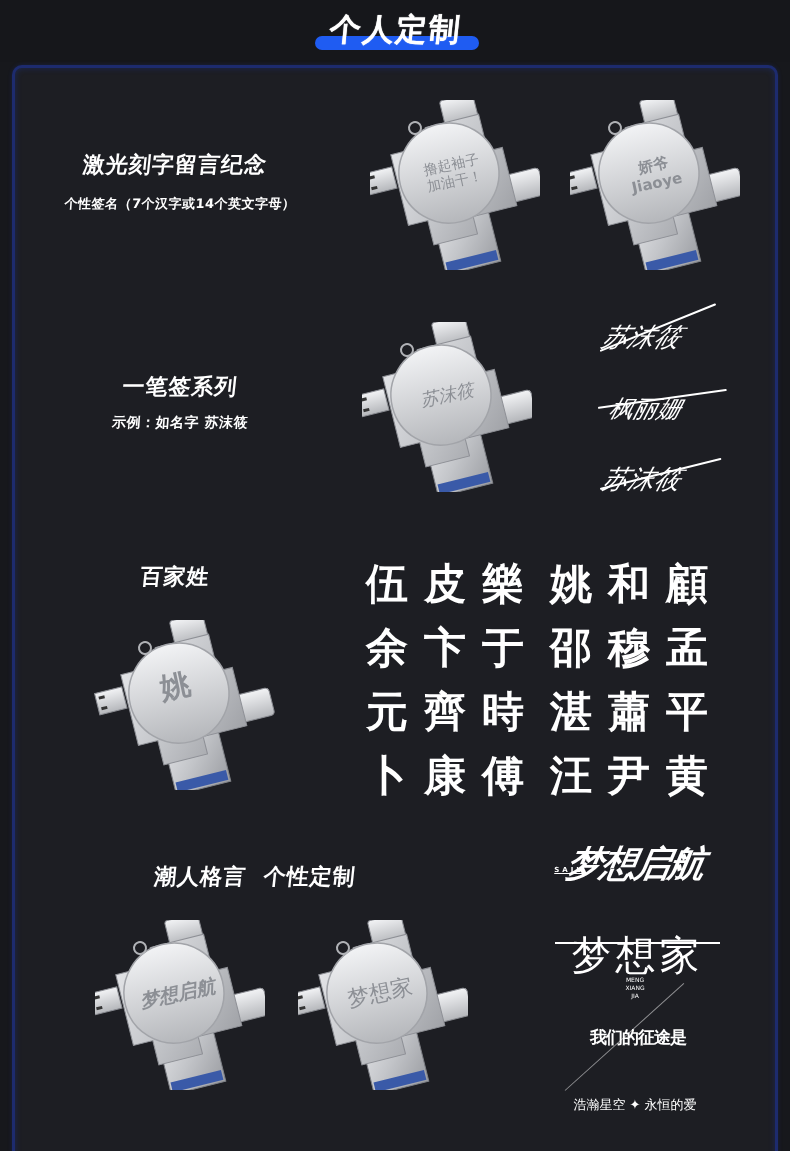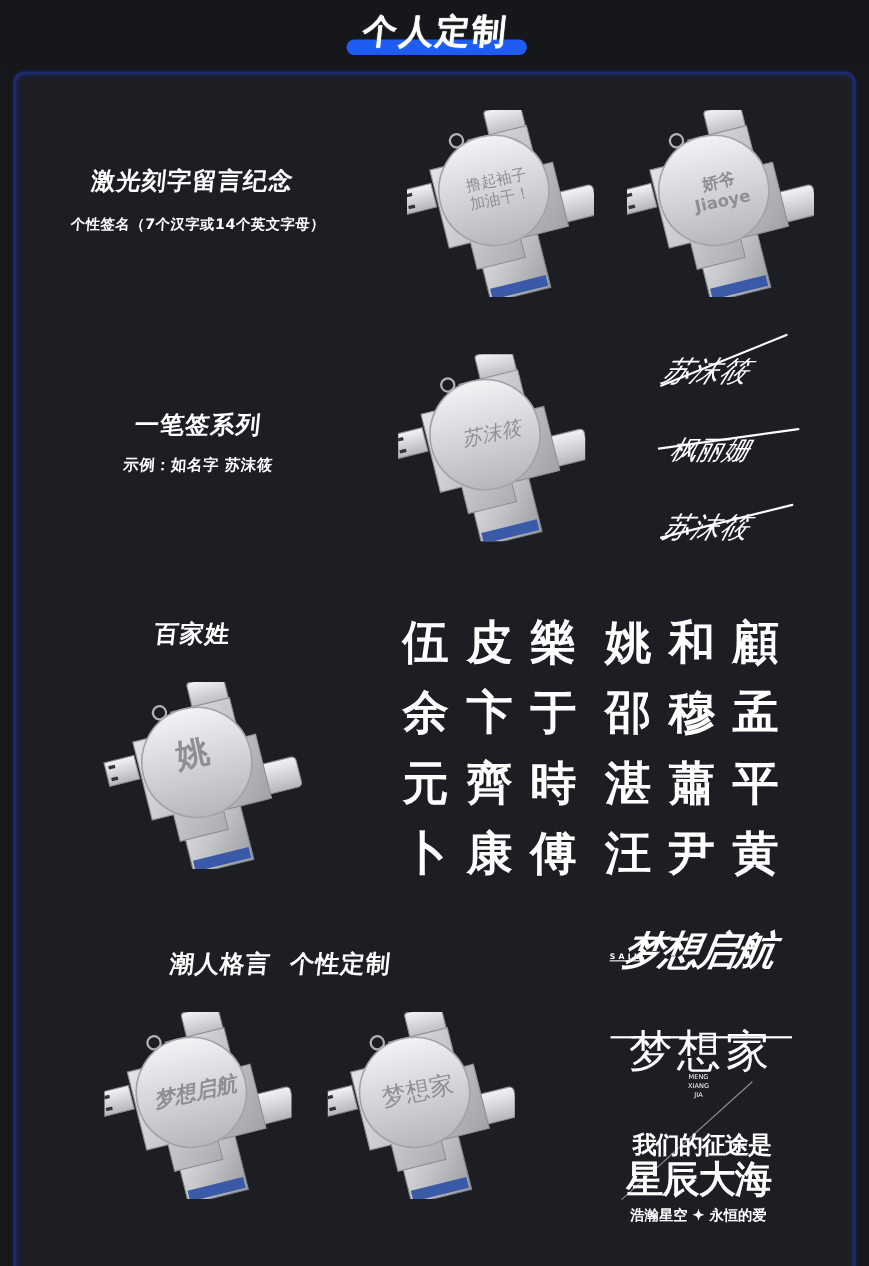--- a/index.html
+++ b/index.html
@@ -197,16 +197,15 @@
   <div class="motto" style="left:0; top:0px; width:165px; font-size:40px; font-weight:normal; letter-spacing:4px;">梦想家</div>
   <div style="position:absolute; left:60px; top:48px; width:40px; text-align:center; font-size:6px; line-height:8px; color:#fff;">
     <div>MENG</div>
     <div>XIANG</div>
     <div>JIA</div>
   </div>
 </div>
 
 <div style="position:absolute; left:555px; top:1020px; width:170px; height:100px;">
   <div style="position:absolute; left:10px; top:70px; width:160px; height:1px; background:rgba(255,255,255,0.5); transform:rotate(-42deg); transform-origin:left center;"></div>
-  <div class="motto" style="left:8px; top:6px; width:150px; font-size:22px; letter-spacing:-1px;">我们的征途是</div>
-  <div class="motto" style="left:0px; top:30px; width:160px; font-size:34px; letter-spacing:-1px;">星辰大海</div>
-  <div class="motto" style="left:0px; top:76px; width:160px; font-size:13px; font-weight:bold; font-family:'DejaVu Serif',serif;">浩瀚星空 ✦ 永恒的爱</div>
+  <div class="motto" style="left:8px; top:6px; width:150px; font-size:17px; letter-spacing:-1px;">我们的征途是</div>
+  <div class="motto" style="left:0px; top:76px; width:160px; font-size:13px; font-weight:normal; font-family:'DejaVu Serif',serif;">浩瀚星空 ✦ 永恒的爱</div>
 </div>
 
 </body></html>

